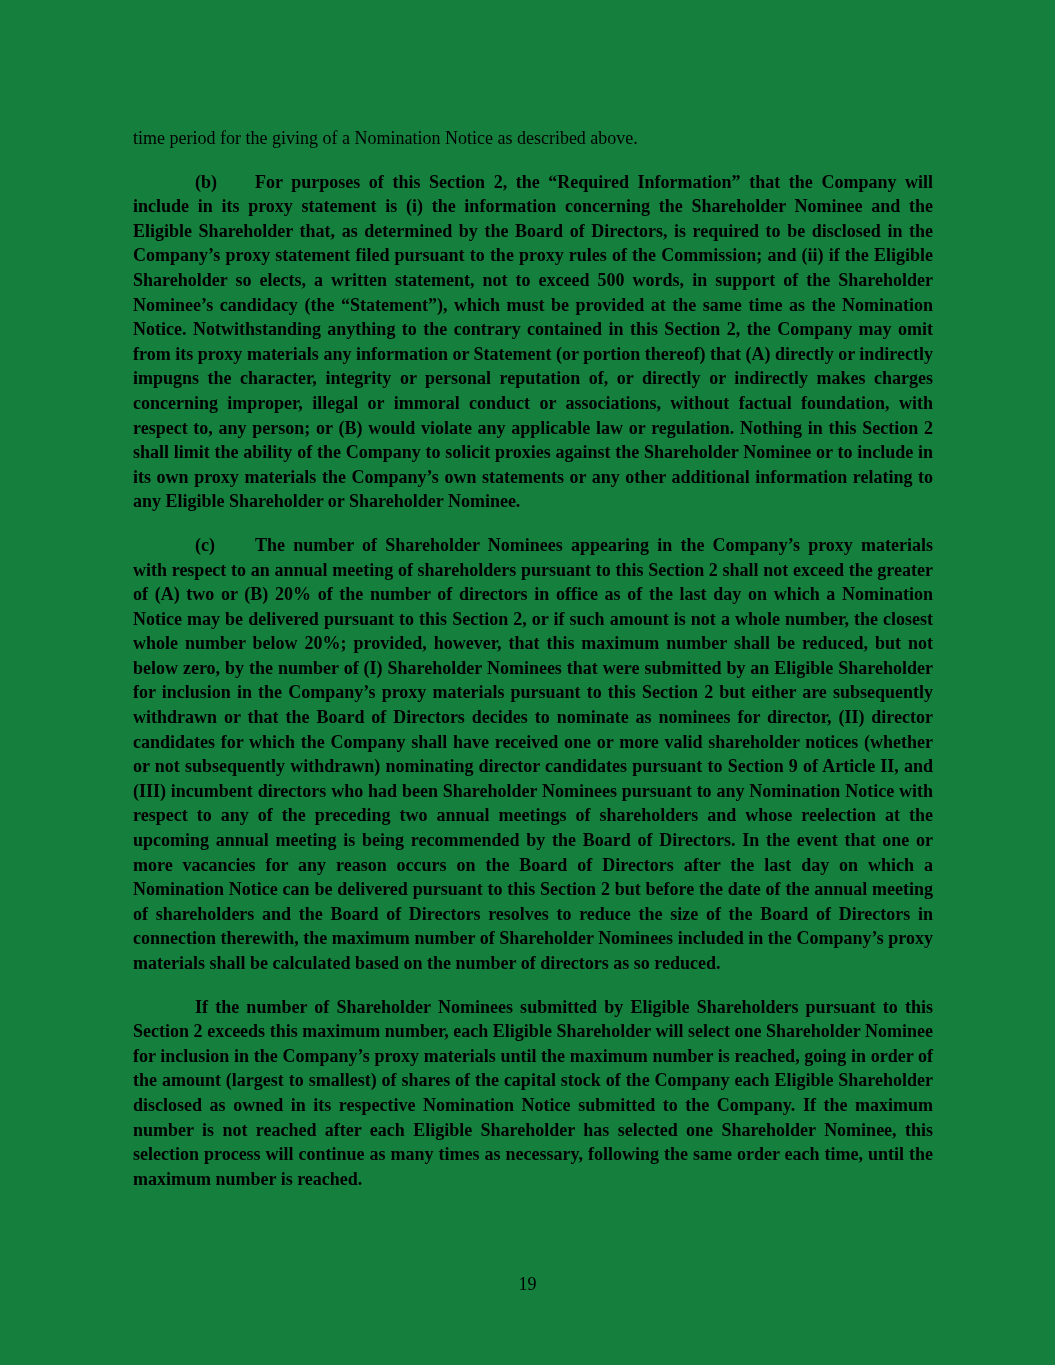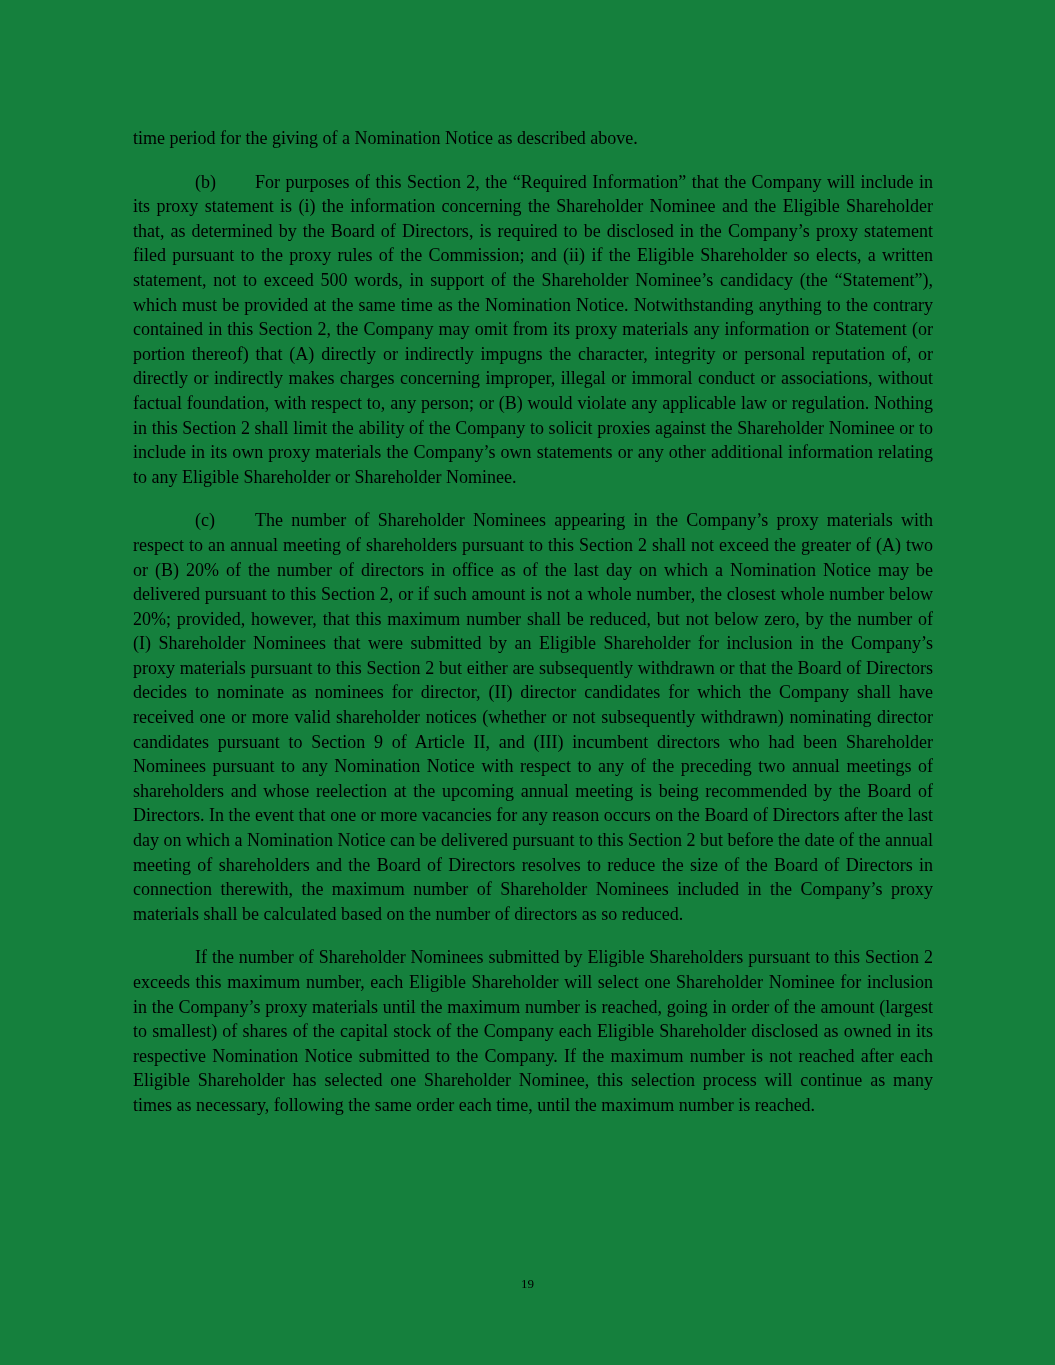--- a/index.html
+++ b/index.html
@@ -23,34 +23,35 @@
     left: 133px;
     top: 126px;
     width: 800px;
     text-align: justify;
   }
   .content p {
     margin: 0 0 19px 0;
   }
   .content p.indent {
     text-indent: 62px;
+    font-weight: bold;
   }
   .plabel {
     display: inline-block;
     width: 60px;
     text-indent: 0;
   }
   .footer {
     position: absolute;
     left: 0;
     right: 0;
     top: 1272px;
     text-align: center;
     font-family: "Liberation Serif", "DejaVu Serif", serif;
-    font-size: 13px;
+    font-size: 18px;
     color: #000000;
   }
 </style>
 </head>
 <body>
 
 <div class="page">
   <div class="content">
 
     <p>time period for the giving of a Nomination Notice as described above.</p>

